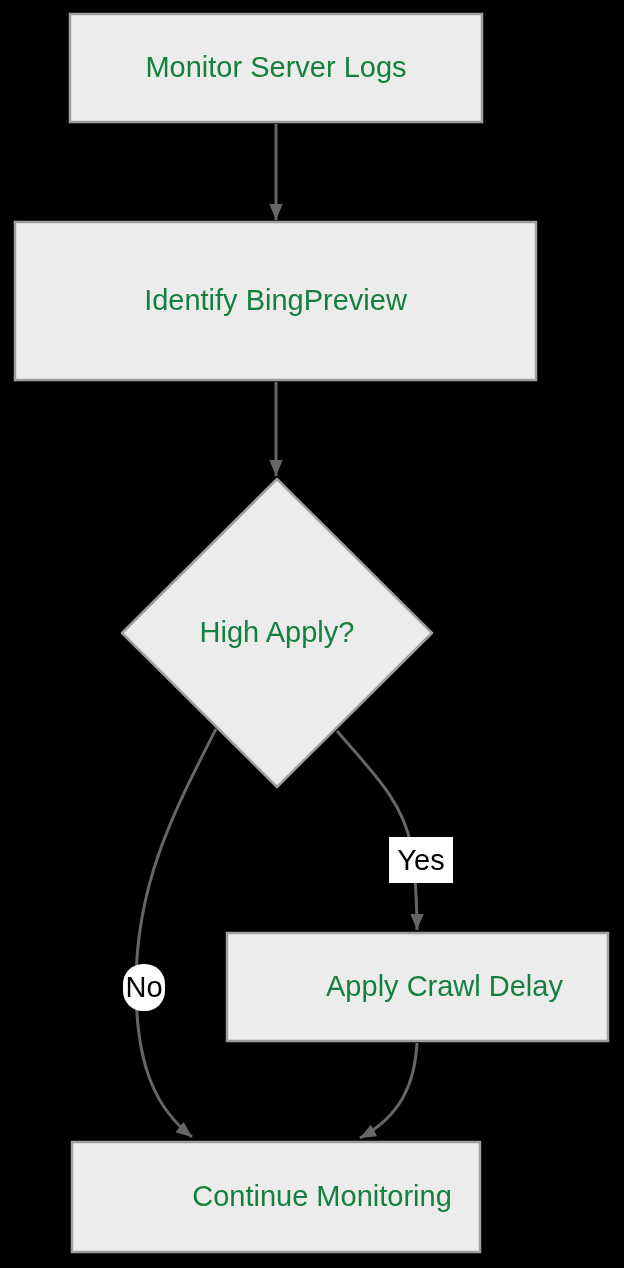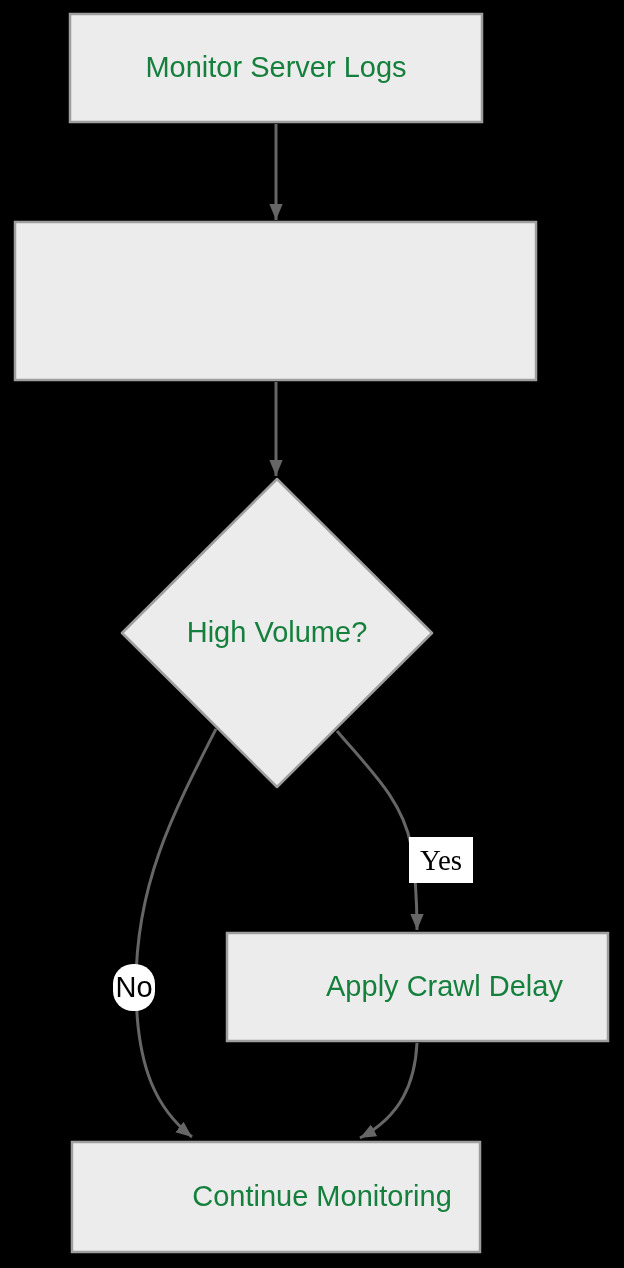--- a/index.html
+++ b/index.html
@@ -75,31 +75,32 @@
     <polygon class="node-shape" points="277,479 432,633 277,787 122,633" stroke-linejoin="round"></polygon>
     <rect class="node-shape" x="227" y="933" width="381" height="108"></rect>
     <rect class="node-shape" x="72" y="1142" width="408" height="110"></rect>
   </svg>
 
   <div class="node-label" style="left:70px; top:14px; width:412px; height:108px;">
     <span>Monitor Server Logs</span>
   </div>
 
   <div class="node-label" style="left:15px; top:222px; width:521px; height:158px;">
+    <span>Identify BingPreview</span>
   </div>
 
   <div class="node-label" style="left:122px; top:478px; width:310px; height:310px;">
-    <span>High Volume?</span>
+    <span>High Apply?</span>
   </div>
 
   <div class="node-label" style="left:227px; top:933px; width:435px; height:108px;">
     <span>Apply Crawl Delay</span>
   </div>
 
   <div class="node-label" style="left:72px; top:1142px; width:408px; height:110px;padding-left:46px;">
     <span>Continue Monitoring</span>
   </div>
 
-  <div class="edge-label" style="left:409px; top:837px; width:64px; height:46px;font-family:Liberation Serif, serif;">Yes</div>
+  <div class="edge-label" style="left:389px; top:837px; width:64px; height:46px;">Yes</div>
 
-  <div class="edge-label" style="left:113px; top:964px; width:42px; height:47px;border-radius:20px;">No</div>
+  <div class="edge-label" style="left:123px; top:964px; width:42px; height:47px;border-radius:20px;">No</div>
 
 </div>
 
 </body></html>

